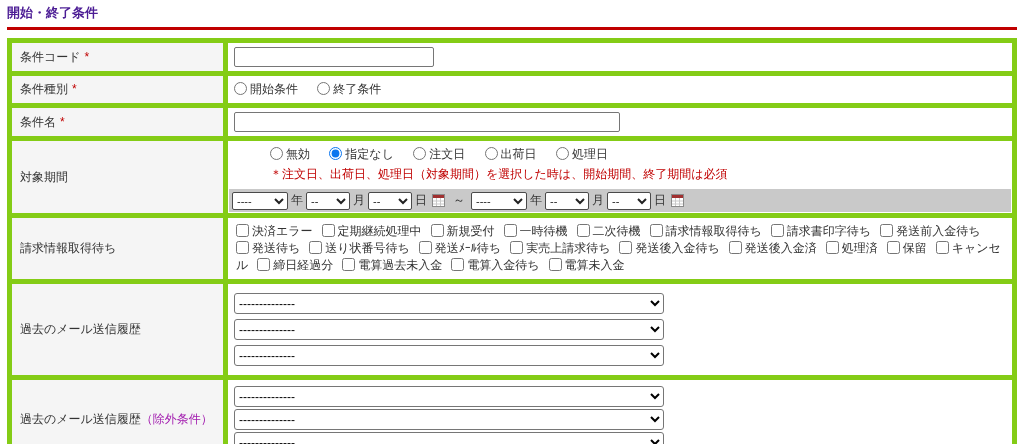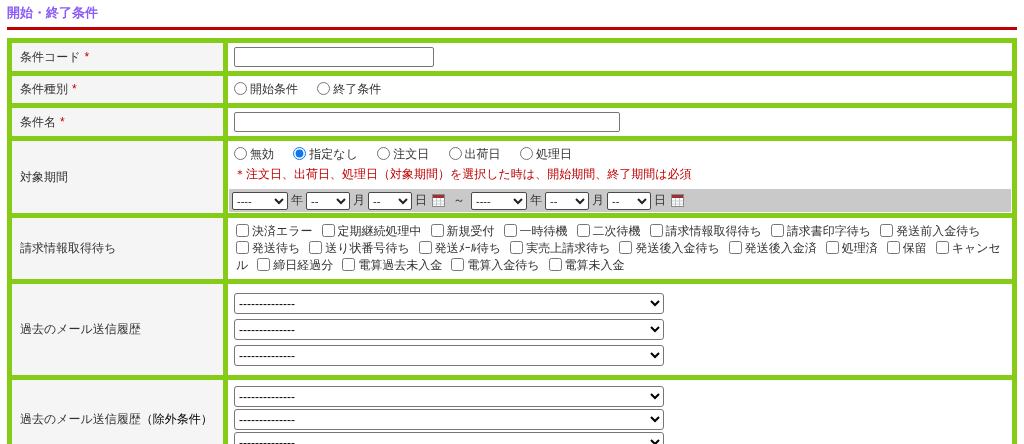--- a/index.html
+++ b/index.html
@@ -2,48 +2,48 @@
 <html><head>
 <meta charset="utf-8">
 <style>
   * { box-sizing: border-box; margin: 0; padding: 0; }
   html, body { width: 1024px; background: #fff; }
   body {
     font-family: "Liberation Sans", "DejaVu Sans", sans-serif;
     font-size: 12px; color: #333; overflow: hidden;
   }
   .page { padding: 3px 7px 6px; }
-  .page-title { color: #8b5cf6; font-weight: bold; font-size: 13px; padding: 1px 0 5px; }
+  .page-title { color: #4c1d95; font-weight: bold; font-size: 13px; padding: 1px 0 5px; }
   .accent-rule { border: none; border-top: 3px solid #c00000; margin: 0 0 8px; }
 
   table.form-table { width: 1010px; border-collapse: collapse; table-layout: fixed; }
   th, td { border: 5px solid #84cc16; vertical-align: middle; }
   th {
     width: 216px; background: #f5f5f5; text-align: left; font-weight: normal;
     padding: 5px 8px; font-size: 12px;
   }
   td { padding: 4px 6px; background: #fff; }
   .h30 th, .h30 td { height: 30px; }
   .req { color: #c00000; margin-left: 4px; }
-  .red { color: #000000; }
+  .red { color: #a21caf; }
 
   input[type="text"] {
     height: 20px; border: 1px solid #767676; border-radius: 2px; padding: 0 4px;
     font: 12px "Liberation Sans", sans-serif; background: #fff;
   }
   .input-code { width: 200px; }
   .input-name { width: 386px; }
 
   input[type="radio"], input[type="checkbox"] {
     accent-color: #0b76ef; vertical-align: -2px; margin: 0 3px 0 0; width: 13px; height: 13px;
   }
   .radio-line label { margin-right: 16px; white-space: nowrap; }
 
   .period-cell { padding: 0; }
-  .period-inner { padding: 5px 6px 3px; }
+  .period-inner { padding: 5px 6px 3px; margin-left: 36px; }
   .note { color: #c00000; margin-top: 3px; }
   .date-bar {
     background: #c9c9c9; height: 23px; margin: 3px 1px 1px;
     display: flex; align-items: center; padding: 0 3px; gap: 2px;
   }
   .date-bar select {
     height: 18px; border: 1px solid #4a4a4a; border-radius: 2px; background: #fff;
     font: 11px "Liberation Sans", sans-serif; color: #222;
   }
   .sel-year { width: 56px; }

